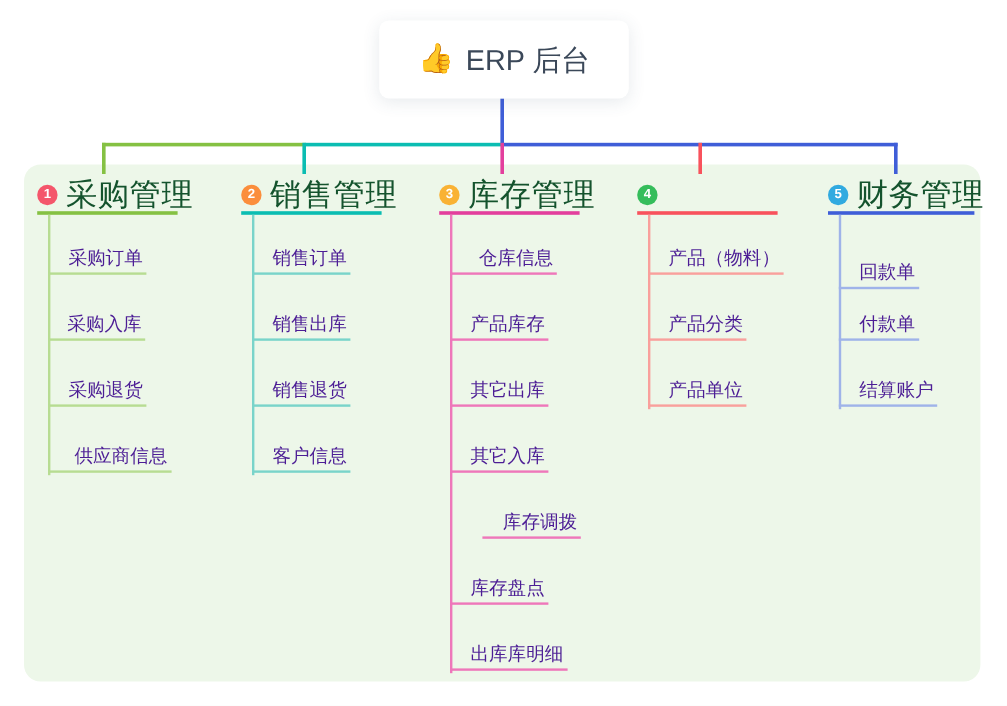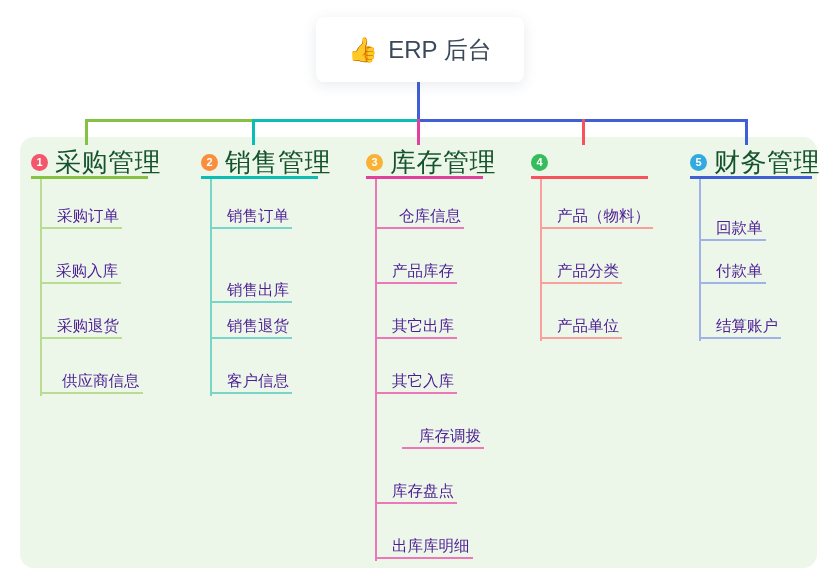--- a/index.html
+++ b/index.html
@@ -113,21 +113,21 @@
       <div class="child-row" style="left: 40px; top: 203px; border-bottom-color: rgb(183, 220, 146);"><span class="child-label">采购订单</span></div>
       <div class="child-row" style="left: 40px; top: 258px; border-bottom-color: rgb(183, 220, 146); padding-left: 16px;"><span class="child-label">采购入库</span></div>
       <div class="child-row" style="left: 40px; top: 313px; border-bottom-color: rgb(183, 220, 146);"><span class="child-label">采购退货</span></div>
       <div class="child-row" style="left: 40px; top: 368px; border-bottom-color: rgb(183, 220, 146); padding-left: 22px;"><span class="child-label">供应商信息</span></div>
       <div class="branch-title" style="left: 201px; width: 117px; border-bottom-color: rgb(11, 189, 178);">
         <span class="badge" style="background: rgb(251, 142, 60);">2</span>
         <span class="branch-label">销售管理</span>
       </div>
       <div class="line" style="left: 210px; top: 179px; width: 2px; height: 217px; background: rgb(121, 212, 202);"></div>
       <div class="child-row" style="left: 210px; top: 203px; border-bottom-color: rgb(121, 212, 202);"><span class="child-label">销售订单</span></div>
-      <div class="child-row" style="left: 210px; top: 258px; border-bottom-color: rgb(121, 212, 202); margin-top: 19px;"><span class="child-label">销售出库</span></div>
+      <div class="child-row" style="left: 210px; top: 258px; border-bottom-color: rgb(121, 212, 202);"><span class="child-label">销售出库</span></div>
       <div class="child-row" style="left: 210px; top: 313px; border-bottom-color: rgb(121, 212, 202);"><span class="child-label">销售退货</span></div>
       <div class="child-row" style="left: 210px; top: 368px; border-bottom-color: rgb(121, 212, 202);"><span class="child-label">客户信息</span></div>
       <div class="branch-title" style="left: 366px; width: 117px; border-bottom-color: rgb(227, 63, 157);">
         <span class="badge" style="background: rgb(249, 178, 52);">3</span>
         <span class="branch-label">库存管理</span>
       </div>
       <div class="line" style="left: 375px; top: 179px; width: 2px; height: 382px; background: rgb(238, 119, 186);"></div>
       <div class="child-row" style="left: 375px; top: 203px; border-bottom-color: rgb(238, 119, 186); padding-left: 24px;"><span class="child-label">仓库信息</span></div>
       <div class="child-row" style="left: 375px; top: 258px; border-bottom-color: rgb(238, 119, 186);"><span class="child-label">产品库存</span></div>
       <div class="child-row" style="left: 375px; top: 313px; border-bottom-color: rgb(238, 119, 186);"><span class="child-label">其它出库</span></div>

